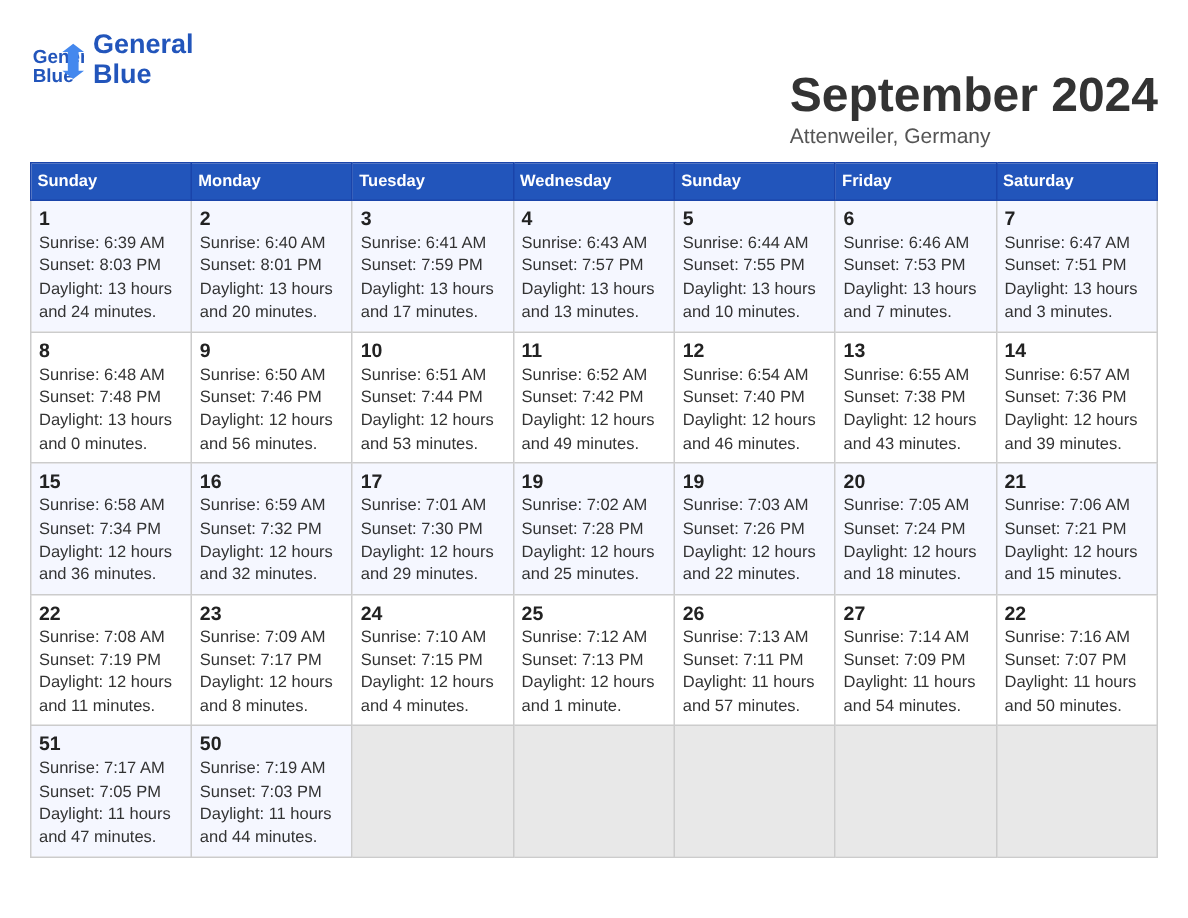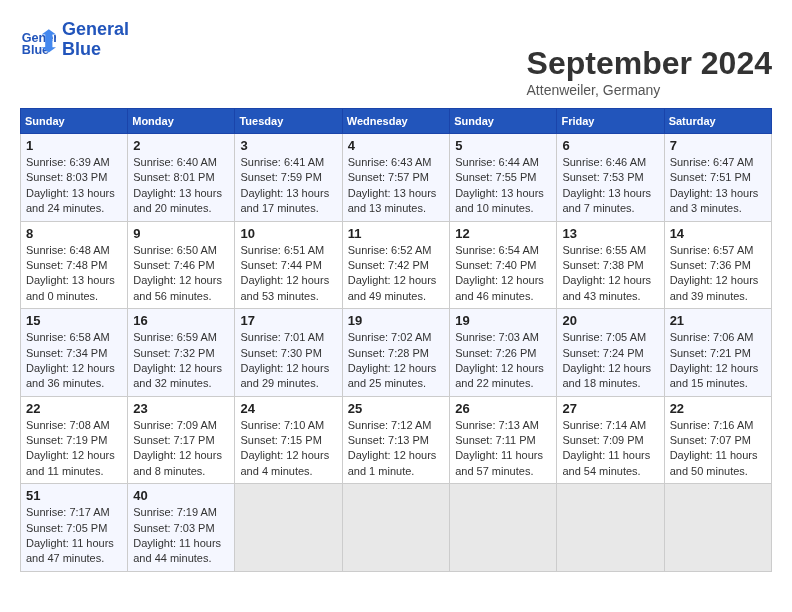--- a/index.html
+++ b/index.html
@@ -154,21 +154,21 @@
         <td><span class="day-num">22</span><span class="day-detail">Sunrise: 7:08 AM<br>Sunset: 7:19 PM<br>Daylight: 12 hours and 11 minutes.</span></td>
         <td><span class="day-num">23</span><span class="day-detail">Sunrise: 7:09 AM<br>Sunset: 7:17 PM<br>Daylight: 12 hours and 8 minutes.</span></td>
         <td><span class="day-num">24</span><span class="day-detail">Sunrise: 7:10 AM<br>Sunset: 7:15 PM<br>Daylight: 12 hours and 4 minutes.</span></td>
         <td><span class="day-num">25</span><span class="day-detail">Sunrise: 7:12 AM<br>Sunset: 7:13 PM<br>Daylight: 12 hours and 1 minute.</span></td>
         <td><span class="day-num">26</span><span class="day-detail">Sunrise: 7:13 AM<br>Sunset: 7:11 PM<br>Daylight: 11 hours and 57 minutes.</span></td>
         <td><span class="day-num">27</span><span class="day-detail">Sunrise: 7:14 AM<br>Sunset: 7:09 PM<br>Daylight: 11 hours and 54 minutes.</span></td>
         <td><span class="day-num">22</span><span class="day-detail">Sunrise: 7:16 AM<br>Sunset: 7:07 PM<br>Daylight: 11 hours and 50 minutes.</span></td>
       </tr>
       <tr>
         <td><span class="day-num">51</span><span class="day-detail">Sunrise: 7:17 AM<br>Sunset: 7:05 PM<br>Daylight: 11 hours and 47 minutes.</span></td>
-        <td><span class="day-num">40</span><span class="day-detail">Sunrise: 7:19 AM<br>Sunset: 7:03 PM<br>Daylight: 11 hours and 44 minutes.</span></td>
+        <td><span class="day-num">50</span><span class="day-detail">Sunrise: 7:19 AM<br>Sunset: 7:03 PM<br>Daylight: 11 hours and 44 minutes.</span></td>
         <td class="empty-cell"></td>
         <td class="empty-cell"></td>
         <td class="empty-cell"></td>
         <td class="empty-cell"></td>
         <td class="empty-cell"></td>
       </tr>
     </tbody>
 </table>
 
 </body></html>

